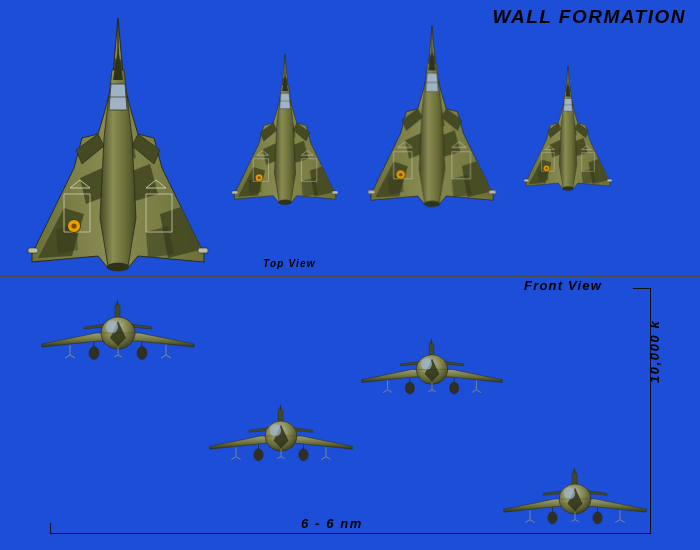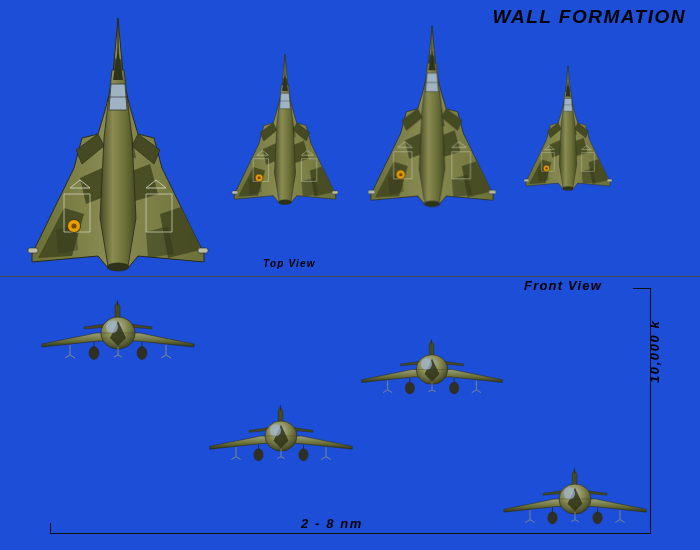--- a/index.html
+++ b/index.html
@@ -491,16 +491,16 @@
  </g>
 </svg>
       </div>
     </div>
 
   <div id="bracket-h"></div>
   <div id="tick-h-left"></div>
   <div id="bracket-v"></div>
   <div id="tick-v-top"></div>
 
-  <div class="lbl" id="nm-label">2 - 8 nm</div>
+  <div class="lbl" id="nm-label">6 - 6 nm</div>
   <div class="lbl" id="alt-label">10,000 k</div>
 
 </div>
 
 </body></html>

